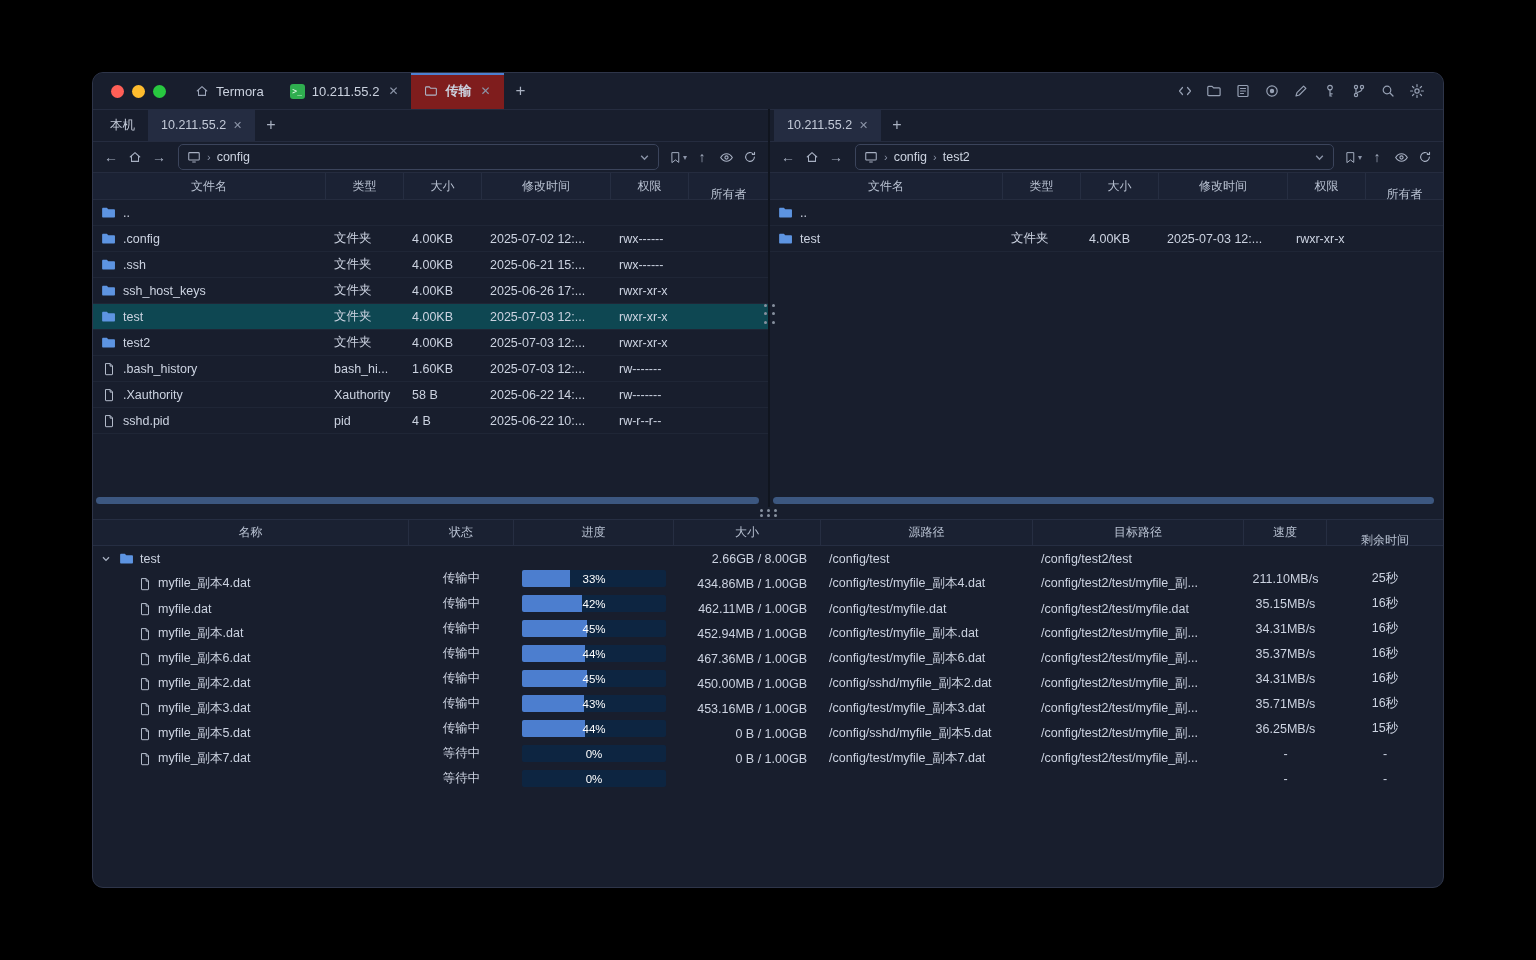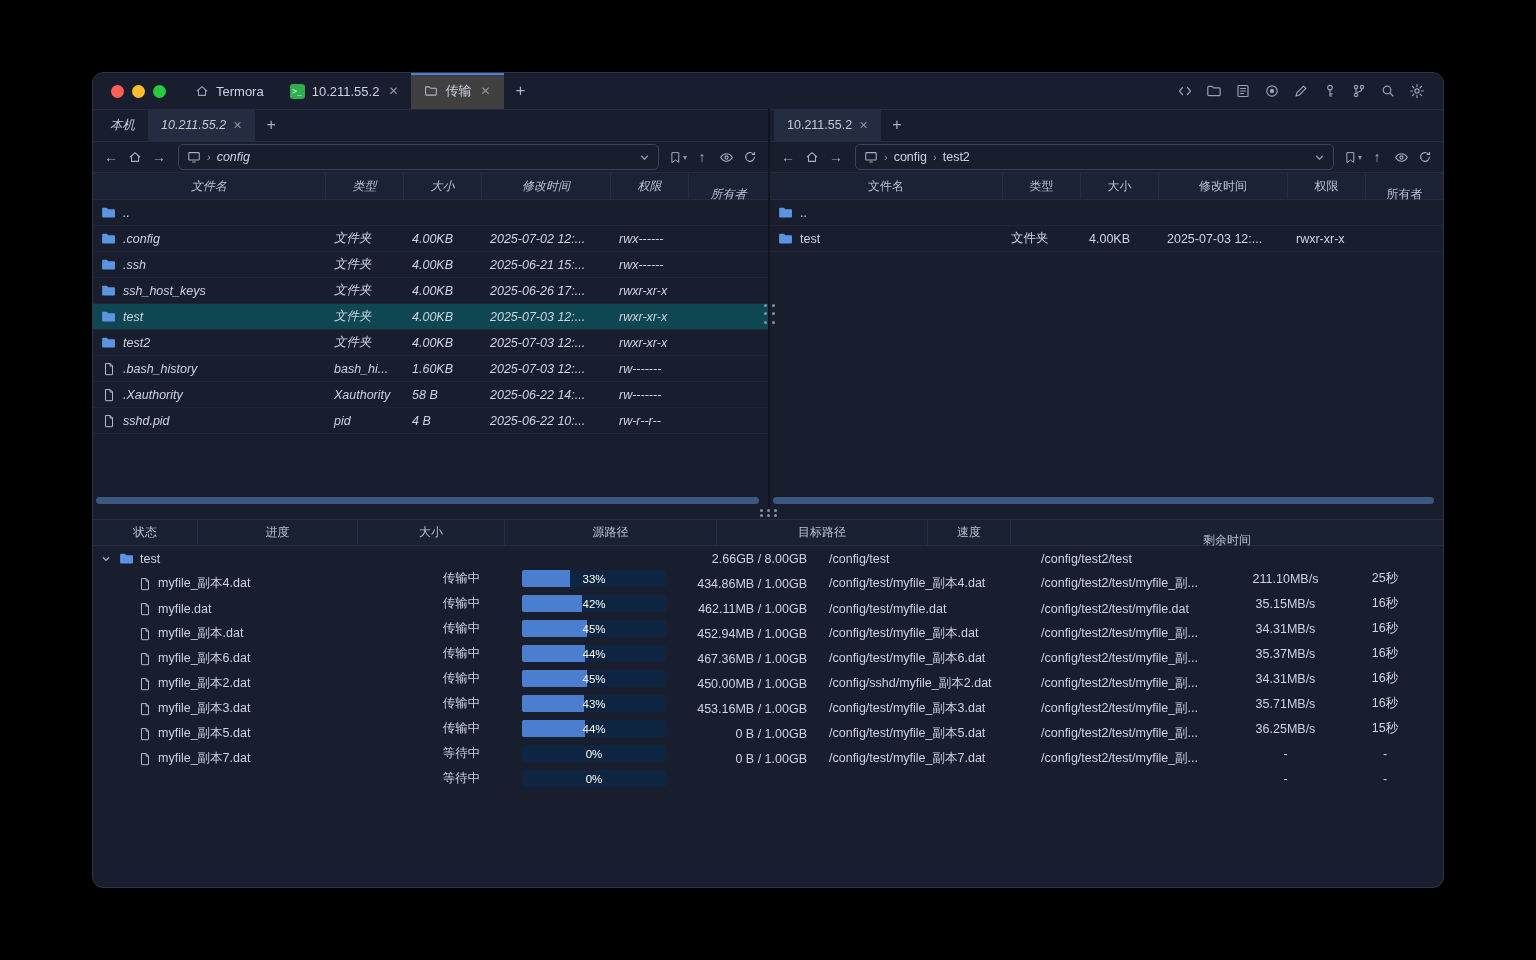--- a/index.html
+++ b/index.html
@@ -10,33 +10,33 @@
           box-shadow:0 20px 70px rgba(0,0,0,.8);}
 
   
   .titlebar{position:absolute;left:0;top:0;right:0;height:36px;display:flex;align-items:stretch;
             border-bottom:1px solid #252c3f;background:#181e2d;}
   .lights{display:flex;align-items:center;gap:8px;padding:0 16px 0 18px;}
   .light{width:13px;height:13px;border-radius:50%;}
   .light.red{background:#ff5f57;} .light.yellow{background:#febc2e;} .light.green{background:#28c840;}
   .tt-tab{display:flex;align-items:center;gap:7px;padding:0 13px;color:#cbd2df;font-size:13px;cursor:default;}
   .tt-tab .close{color:#8c95a8;font-size:12px;margin-left:2px;}
-  .tt-tab.active{background:#404040;box-shadow:inset 0 2px 0 #4d80d1;}
+  .tt-tab.active{background:#7f1d1d;box-shadow:inset 0 2px 0 #4d80d1;font-weight:bold;}
   .home-ico,.fold-ico{display:flex;align-items:center;}
   .term-ico{width:15px;height:15px;border-radius:3px;background:#2fae4f;color:#eafbef;font-size:8px;
             display:flex;align-items:center;justify-content:center;font-family:"DejaVu Sans Mono",monospace;}
   .tt-plus{display:flex;align-items:center;padding:0 12px;color:#aab2c2;font-size:17px;}
   .tb-actions{margin-left:auto;display:flex;align-items:center;gap:5px;padding-right:14px;}
   .tbtn{width:24px;height:24px;display:flex;align-items:center;justify-content:center;color:#96a0b3;border-radius:4px;}
   .tbtn svg{stroke:currentColor;fill:none;stroke-width:1.2;stroke-linecap:round;stroke-linejoin:round;}
 
   
   .fm{position:absolute;left:0;top:36px;width:100%;height:398px;}
   .panel{position:absolute;top:0;height:100%;overflow:hidden;}
-  .panel.left{left:0;width:675px;font-style:italic;}
+  .panel.left{left:0;width:675px;}
   .panel.right{left:677px;right:0;}
   .vsplit{position:absolute;left:675px;top:0;width:2px;height:100%;background:#10151f;}
   .vdots{position:absolute;left:668px;top:192px;width:16px;height:26px;display:grid;
          grid-template-columns:repeat(2,1fr);grid-auto-rows:1fr;justify-items:center;align-items:center;z-index:5;}
   .vdots i,.hdots i{width:3px;height:3px;border-radius:50%;background:#87919f;}
 
   .ptabs{height:32px;display:flex;align-items:stretch;border-bottom:1px solid #252c3f;padding-left:4px;}
   .ptab{display:flex;align-items:center;gap:7px;padding:0 13px;font-size:12.5px;color:#c3cad8;}
   .ptab .close{color:#8c95a8;font-size:11px;}
   .ptab.active{background:#242c41;}
@@ -505,20 +505,21 @@
           <i></i>
           <i></i>
           <i></i>
           <i></i>
           <i></i>
         </div>
   </div>
 
   <div class="transfers">
     <div class="thead">
+      <div class="hc t0">名称</div>
       <div class="hc t1">状态</div>
       <div class="hc t2">进度</div>
       <div class="hc t3">大小</div>
       <div class="hc t4">源路径</div>
       <div class="hc t5">目标路径</div>
       <div class="hc t6">速度</div>
       <div class="hc t7">剩余时间</div>
     </div>
     <div id="transfer-rows">
           <div class="trow">
@@ -704,21 +705,21 @@
               <span>myfile_副本5.dat</span>
             </div>
             <div class="tc t1 center">等待中</div>
             <div class="tc t2 center">
               <div class="pbar">
                 <div class="pfill" style="width: 0%;"></div>
                 <div class="plabel">0%</div>
               </div>
             </div>
             <div class="tc t3 right">0 B / 1.00GB</div>
-            <div class="tc t4">/config/test/myfile_副本5.dat</div>
+            <div class="tc t4">/config/sshd/myfile_副本5.dat</div>
             <div class="tc t5">/config/test2/test/myfile_副...</div>
             <div class="tc t6 center">-</div>
             <div class="tc t7 center">-</div>
           </div>
           <div class="trow">
             <div class="tc t0">
               <span class="indent"></span>
               <span class="ficon">
                 <svg viewBox="0 0 16 16" width="14" height="14">
                   <path fill="none" stroke="#b9c2d1" stroke-width="1.1" d="M4 1.8h5.3L12 4.5V14c0 .3-.2.5-.5.5h-7c-.3 0-.5-.2-.5-.5z"></path>

